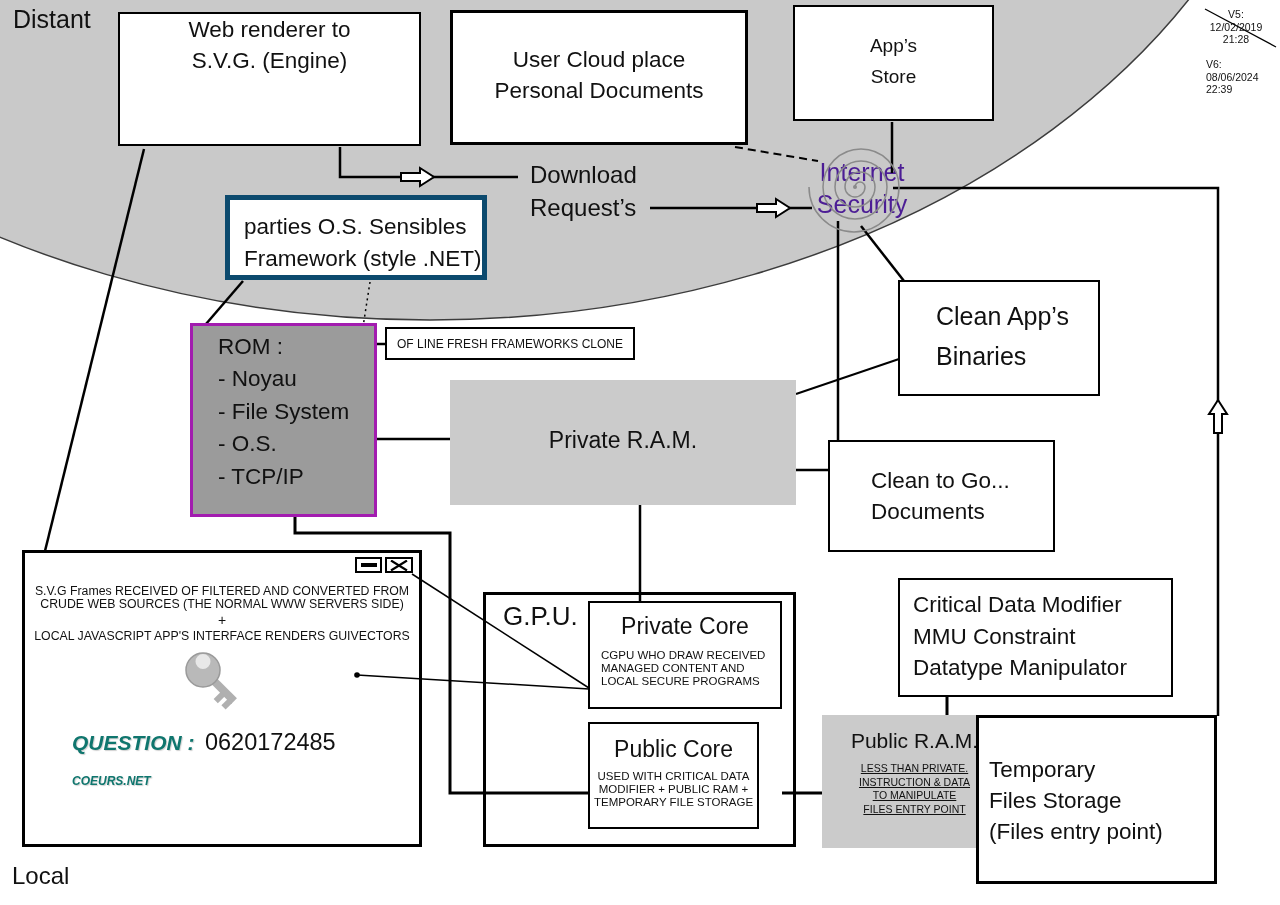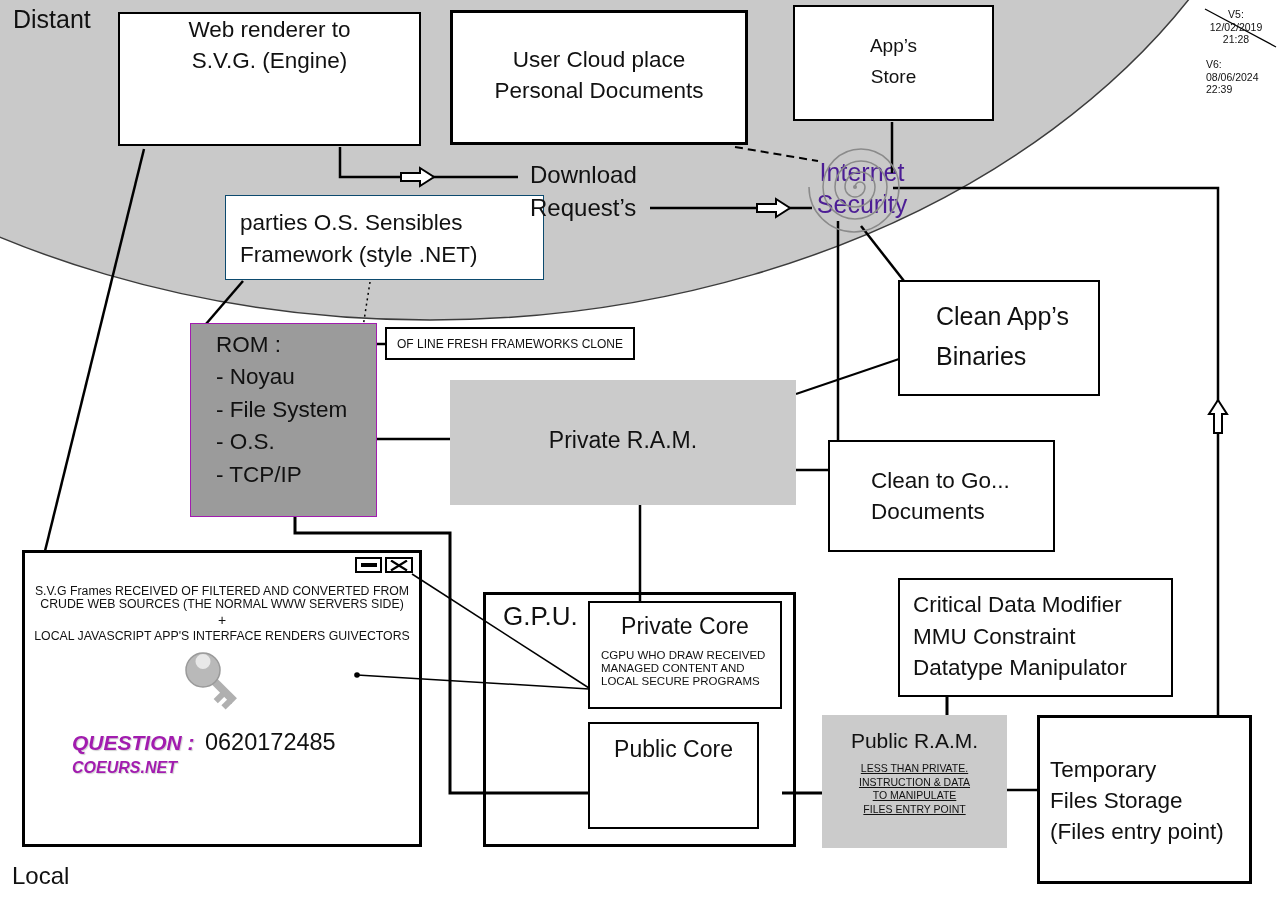--- a/index.html
+++ b/index.html
@@ -5,21 +5,21 @@
   html,body{margin:0;padding:0;background:#fff;}
   #stage{position:relative;width:1280px;height:905px;overflow:hidden;
          font-family:"Liberation Sans",sans-serif;color:#111;background:#fff;}
   .abs{position:absolute;}
   svg.layer{position:absolute;left:0;top:0;pointer-events:none;}
   .box{position:absolute;background:#fff;border:2.5px solid #000;box-sizing:border-box;}
   .noborder{border:none;}
   .pre{white-space:pre-line;}
   .lbl{white-space:pre-line;}
   .muted{color:#4c1d95;}
-  .graytxt{color:#a21caf;font-style:italic;font-weight:600;
+  .graytxt{color:#0f766e;font-style:italic;font-weight:600;
            text-shadow:1px 1px 1px rgba(150,150,150,.45);}
   .iconbox{position:absolute;border:2px solid #000;background:#fff;box-sizing:border-box;
            display:flex;align-items:center;justify-content:center;}
 </style>
 </head>
 <body>
 
 <div id="stage">
 
   <svg class="layer" width="1280" height="905" viewBox="0 0 1280 905">
@@ -60,21 +60,21 @@
         <rect x="38" y="20" width="32" height="8" fill="#b0b0b0"></rect>
         <rect x="54" y="27" width="6" height="10" fill="#b0b0b0"></rect>
         <rect x="64" y="27" width="6" height="9" fill="#b0b0b0"></rect>
         <circle cx="26" cy="24" r="17" fill="#b9b9b9" stroke="#9a9a9a" stroke-width="1.5"></circle>
         <circle cx="20" cy="18" r="7.5" fill="#e8e8e8"></circle>
       </g>
     </svg>
     <div class="abs" style="left:47px;top:176px;">
       <span class="graytxt" style="font-size:21px;">QUESTION :</span>
       <span style="font-size:23.5px;margin-left:6px;">0620172485</span>
-      <div class="graytxt" style="font-size:16px;margin-top:3px;">COEURS.NET</div>
+      <div class="graytxt" style="font-size:12px;margin-top:18px;">COEURS.NET</div>
     </div>
   </div>
 
   <svg class="layer" width="1280" height="905" viewBox="0 0 1280 905">
     <g stroke="#000" fill="none">
       <polyline points="340,147 340,177 518,177" stroke-width="2.5"></polyline>
       <line x1="650" y1="208" x2="812" y2="208" stroke-width="2.5"></line>
       <line x1="735" y1="147" x2="818" y2="161" stroke-width="2" stroke-dasharray="8 5"></line>
       <line x1="892" y1="122" x2="892" y2="173" stroke-width="2.5"></line>
       <polyline points="893,188 1218,188 1218,716" stroke-width="2.5"></polyline>
@@ -114,26 +114,26 @@
   <div class="box" style="left:450px;top:10px;width:298px;height:135px;border-width:3px;">
     <div class="lbl" style="text-align:center;padding-top:31px;font-size:22.5px;line-height:31px;">User Cloud place
 Personal Documents</div>
   </div>
 
   <div class="box" style="left:793px;top:5px;width:201px;height:116px;">
     <div class="lbl" style="text-align:center;padding-top:23px;font-size:19px;line-height:31px;">App’s
 Store</div>
   </div>
 
-  <div class="box" style="left:225px;top:195px;width:319px;height:85px;border:1px solid #0c4a6e;">
+  <div class="box" style="left:225px;top:195px;width:262px;height:85px;border:5px solid #0c4a6e;">
     <div class="lbl" style="padding:11px 0 0 14px;font-size:22.5px;line-height:32px;">parties O.S. Sensibles
 Framework (style .NET)</div>
   </div>
 
-  <div class="box" style="left:190px;top:323px;width:187px;height:194px;background:#9b9b9b;border:1px solid #a21caf;">
+  <div class="box" style="left:190px;top:323px;width:187px;height:194px;background:#9b9b9b;border:3px solid #a21caf;">
     <div class="lbl" style="padding:5px 0 0 25px;font-size:22.5px;line-height:32.4px;">ROM :
 - Noyau
 - File System
 - O.S.
 - TCP/IP</div>
   </div>
 
   <div class="box" style="left:385px;top:327px;width:250px;height:33px;border-width:2px;">
     <div class="lbl" style="text-align:center;padding-top:8px;font-size:12px;">OF LINE FRESH FRAMEWORKS CLONE</div>
   </div>
@@ -158,37 +158,40 @@
 
   <div class="box" style="left:588px;top:601px;width:194px;height:108px;">
     <div class="lbl" style="text-align:center;padding-top:10px;font-size:23px;">Private Core</div>
     <div class="lbl" style="padding:9px 0 0 11px;font-size:11.5px;line-height:13px;">CGPU WHO DRAW RECEIVED
 MANAGED CONTENT AND
 LOCAL SECURE PROGRAMS</div>
   </div>
 
   <div class="box" style="left:588px;top:722px;width:171px;height:107px;">
     <div class="lbl" style="text-align:center;padding-top:12px;font-size:23px;">Public Core</div>
+    <div class="lbl" style="text-align:center;padding-top:7px;font-size:11.5px;line-height:13px;">USED WITH CRITICAL DATA
+MODIFIER + PUBLIC RAM +
+TEMPORARY FILE STORAGE</div>
   </div>
 
   <div class="box" style="left:898px;top:578px;width:275px;height:119px;">
     <div class="lbl" style="padding:9px 0 0 13px;font-size:22.5px;line-height:31.5px;">Critical Data Modifier
 MMU Constraint
 Datatype Manipulator</div>
   </div>
 
   <div class="box noborder" style="left:822px;top:715px;width:185px;height:133px;background:#cbcbcb;">
     <div class="lbl" style="text-align:center;padding-top:14px;font-size:21px;">Public R.A.M.</div>
     <div class="lbl" style="text-align:center;padding-top:9px;font-size:10.5px;line-height:13.5px;text-decoration:underline;">LESS THAN PRIVATE.
 INSTRUCTION &amp; DATA
 TO MANIPULATE
 FILES ENTRY POINT</div>
   </div>
 
-  <div class="box" style="left:1037px;top:715px;width:215px;height:169px;border-width:3px;">
+  <div class="box" style="left:976px;top:715px;width:241px;height:169px;border-width:3px;">
     <div class="lbl" style="padding:36px 0 0 10px;font-size:22.5px;line-height:31px;">Temporary
 Files Storage
 (Files entry point)</div>
   </div>
 
   <div class="abs lbl" style="left:530px;top:158px;font-size:24px;line-height:33px;">Download
 Request’s</div>
 
 </div>
 

